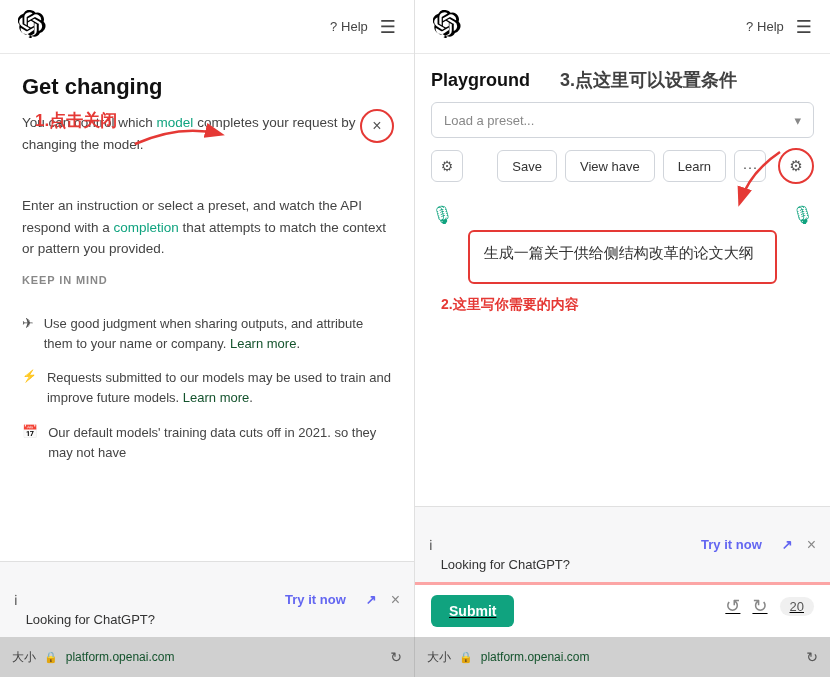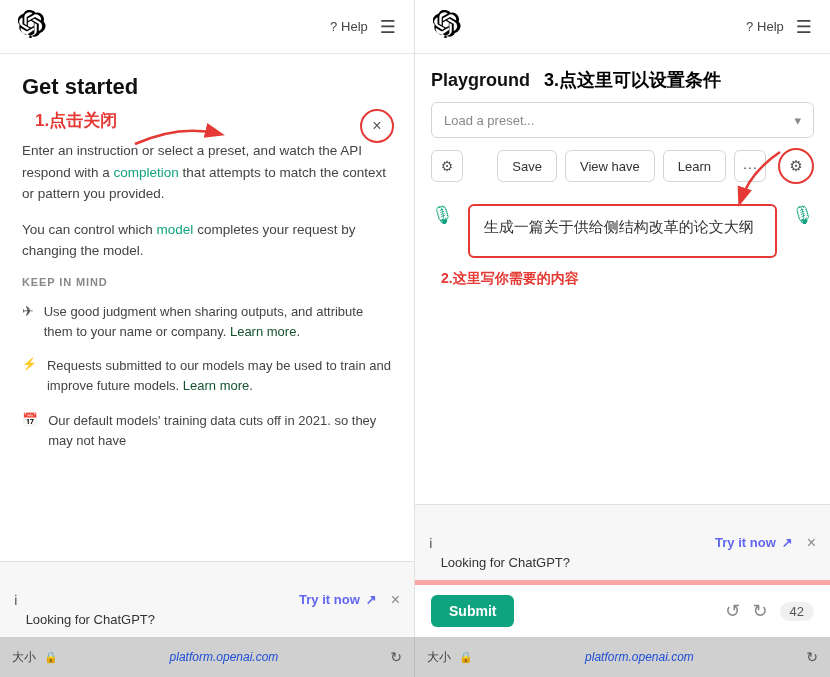--- a/index.html
+++ b/index.html
@@ -68,21 +68,21 @@
       color: #10a37f;
       text-decoration: none;
     }
 
     .keep-in-mind-title {
       font-size: 11px;
       font-weight: 700;
       color: #888;
       letter-spacing: 0.08em;
       text-transform: uppercase;
-      margin-bottom: 14px;
+      margin-bottom: 28px;
     }
 
     .keep-items {
       display: flex;
       flex-direction: column;
       gap: 14px;
     }
 
     .keep-item {
       display: flex;
@@ -158,21 +158,21 @@
       flex: 1;
       margin-top: 40px;
     }
 
     .notif-bar .try-link {
       color: #6366f1;
       font-weight: 600;
       text-decoration: none;
       display: flex;
       align-items: center;
-      gap: 6px;
+      gap: 20px;
     }
 
     .notif-bar .close-notif {
       color: #888;
       cursor: pointer;
       font-size: 16px;
       margin-left: 6px;
     }
 
     
@@ -191,24 +191,22 @@
       min-width: 20px;
     }
 
     .browser-bar .lock-icon {
       font-size: 11px;
       color: #555;
     }
 
     .browser-bar .url-text {
       font-size: 12px;
-      color: #1d4ed8;
+      color: #14532d;
       flex: 1;
-      text-align: center;
-      font-style: italic;
     }
 
     .browser-bar .reload-icon {
       font-size: 14px;
       color: #555;
       cursor: pointer;
     }
 
     
     .right-panel {
@@ -319,35 +317,36 @@
       justify-content: center;
       cursor: pointer;
       font-size: 15px;
       color: #555;
       margin-left: 4px;
     }
 
     .annotation-red-3 {
       font-size: 18px;
       font-weight: 900;
-      color: #000000;
+      color: #404040;
       font-family: 'SimHei', 'Microsoft YaHei', sans-serif;
-      margin-left: 8px;
+      margin-left: 16px;
       white-space: nowrap;
     }
 
     .user-input-area {
       border: 2px solid #e53935;
       border-radius: 6px;
       padding: 12px 14px;
       min-height: 54px;
       font-size: 15px;
       color: #333;
       position: relative;
       background: white;
+      margin-top: 26px;
     }
 
     .annotation-red-2 {
       position: absolute;
       bottom: -30px;
       left: 10px;
       font-size: 14px;
       font-weight: 900;
       color: #e53935;
       font-family: 'SimHei', 'Microsoft YaHei', sans-serif;
@@ -388,24 +387,25 @@
 
     
     .arrow-svg {
       position: absolute;
       pointer-events: none;
       z-index: 20;
     }
 
     .bottom-bar-right {
       display: flex;
-      align-items: center;
+      align-items: flex-start;
       justify-content: space-between;
       padding: 10px 16px;
-      border-top: 5px solid #fca5a5;
+      border-top: 3px solid #fca5a5;
+      text-decoration: underline;
     }
 
     .submit-btn {
       background: #10a37f;
       color: white;
       border: none;
       border-radius: 6px;
       padding: 8px 18px;
       font-size: 14px;
       font-weight: 600;
@@ -467,43 +467,43 @@
       <div class="left-header-right">
         <div class="help-link">
           <span>?</span>
           <span>Help</span>
         </div>
         <div class="hamburger-icon">☰</div>
       </div>
     </div>
 
     <div class="left-content" style="position:relative;">
-      <h1 class="get-started-title">Get started</h1>
+      <h1 class="get-started-title">Get changing</h1>
 
       <div class="annotation-red-1" style="position:absolute;top:55px;left:10px;font-size:17px;margin-left:25px;">1.点击关闭</div>
 
       <div class="close-btn" style="position:absolute;top:55px;right:20px;">
         <span>×</span>
       </div>
 
       <svg class="arrow-svg" style="position:absolute;top:65px;left:130px;width:100px;height:30px;">
         <defs>
           <marker id="ah1" markerWidth="8" markerHeight="8" refX="6" refY="3" orient="auto">
             <path d="M0,0 L0,6 L8,3 z" fill="#e53935"></path>
           </marker>
         </defs>
         <path d="M5,25 Q50,5 90,15" stroke="#e53935" stroke-width="2.5" fill="none" marker-end="url(#ah1)"></path>
       </svg>
 
+      <p class="get-started-desc">
+        <span>You can control which </span><a href="#">model</a><span> completes your request by changing the model.</span>
+      </p>
+
       <p class="get-started-desc" style="margin-top:40px;">
         <span>Enter an instruction or select a preset, and watch the API respond with a </span><a href="#">completion</a><span> that attempts to match the context or pattern you provided.</span>
-      </p>
-
-      <p class="get-started-desc">
-        <span>You can control which </span><a href="#">model</a><span> completes your request by changing the model.</span>
       </p>
 
       <div class="keep-in-mind-title">KEEP IN MIND</div>
 
       <div class="keep-items">
         <div class="keep-item">
           <div class="keep-item-icon">✈</div>
           <div class="keep-item-text">
             Use good judgment when sharing outputs, and attribute them to your name or company. <a href="#">Learn more</a>.
           </div>
@@ -547,21 +547,21 @@
         <div class="help-link">
           <span>?</span>
           <span>Help</span>
         </div>
         <div class="hamburger-icon">☰</div>
       </div>
     </div>
 
     <div class="right-content">
 
-      <div style="display:flex;align-items:center;gap:6px;flex-wrap:wrap;">
+      <div style="display:flex;align-items:center;gap:14px;flex-wrap:wrap;">
         <h2 class="playground-title">Playground</h2>
         <span class="annotation-red-3">3.点这里可以设置条件</span>
       </div>
 
       <svg style="position:absolute;top:88px;right:40px;width:120px;height:70px;z-index:20;pointer-events:none;">
         <defs>
           <marker id="ah2" markerWidth="8" markerHeight="8" refX="6" refY="3" orient="auto">
             <path d="M0,0 L0,6 L8,3 z" fill="#e53935"></path>
           </marker>
         </defs>
@@ -609,21 +609,21 @@
         <span>↗</span>
       </a>
       <span class="close-notif">×</span>
     </div>
 
     <div class="bottom-bar-right">
       <button class="submit-btn">Submit</button>
       <div class="bottom-icons">
         <span class="bottom-icon">↺</span>
         <span class="bottom-icon">↻</span>
-        <span class="token-count">42</span>
+        <span class="token-count">20</span>
       </div>
     </div>
   </div>
 </div>
 
 <div style="display:flex;">
   <div class="browser-bar" style="width:415px;border-right:1px solid #bbb;">
     <span class="size-label">大小</span>
     <span class="lock-icon">🔒</span>
     <span class="url-text">platform.openai.com</span>

